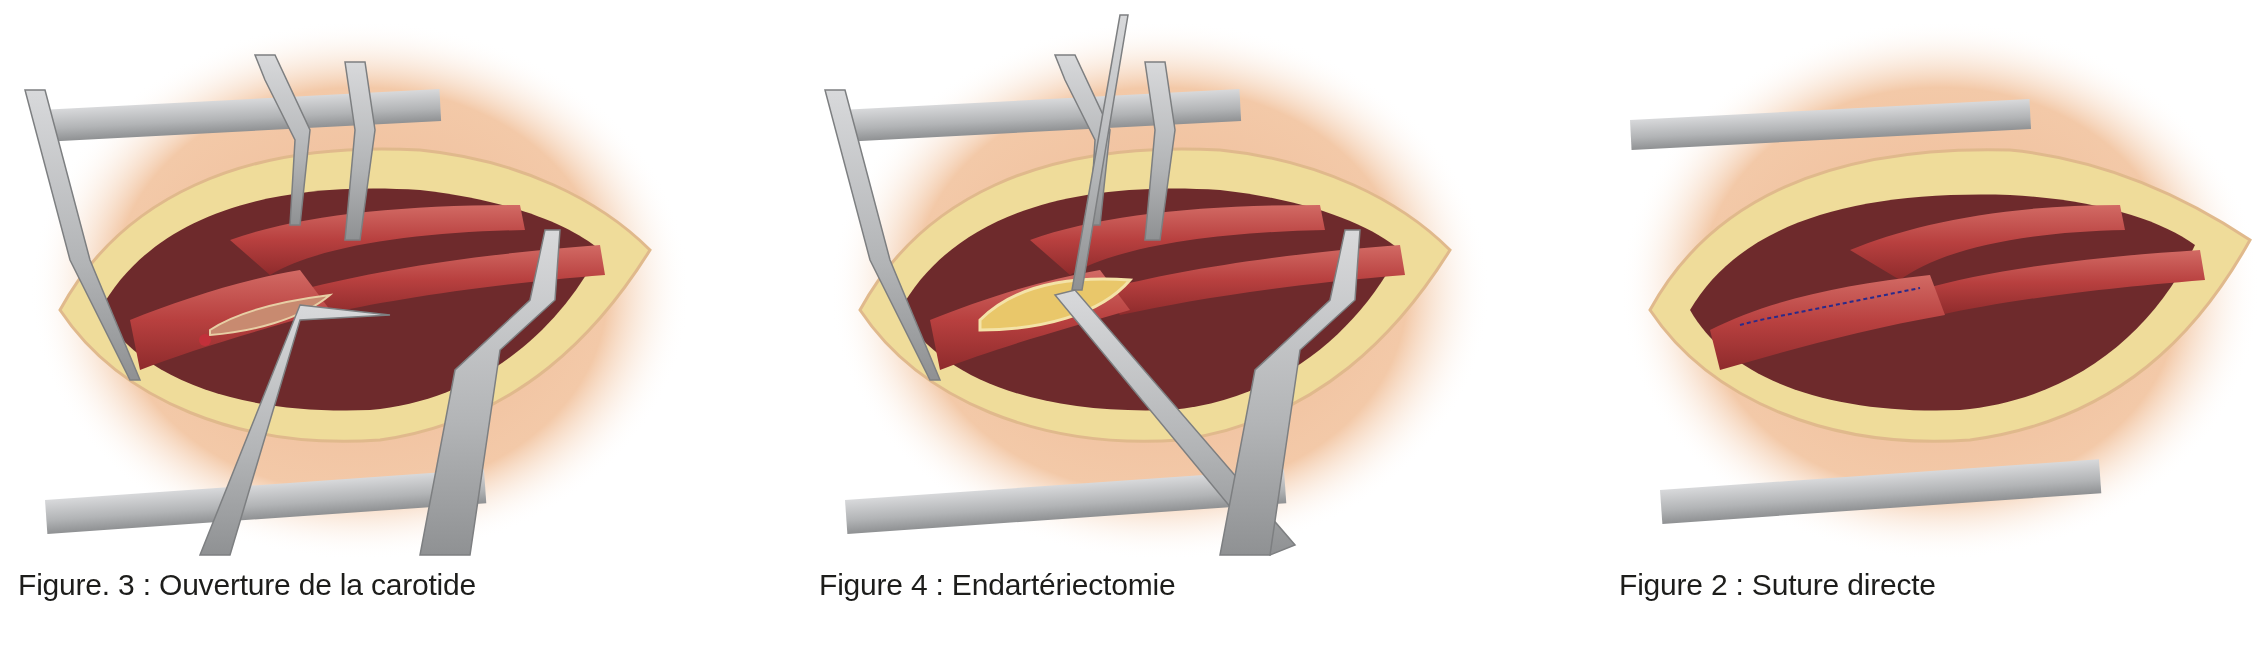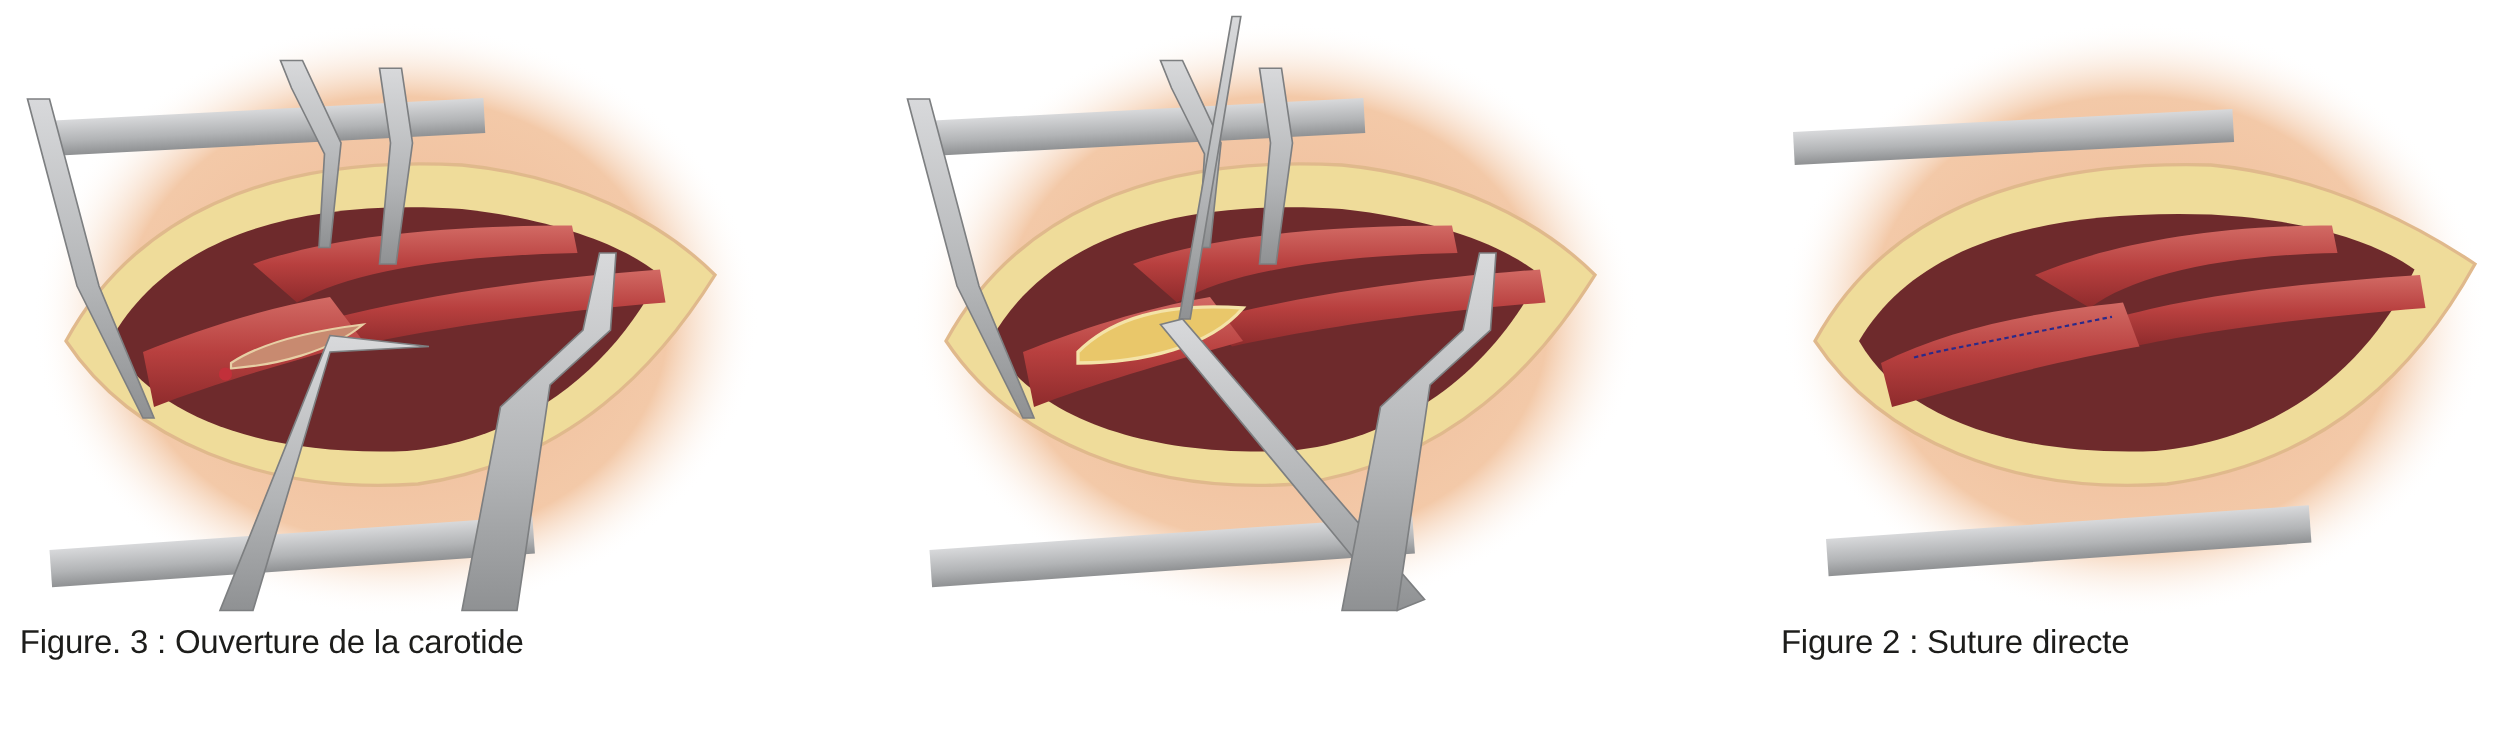--- a/index.html
+++ b/index.html
@@ -79,20 +79,21 @@
     <path d="M180,320 C210,290 260,275 330,280 C300,315 240,330 180,330 Z" fill="#e9c76a" stroke="#f4e3a8" stroke-width="3"></path>
     <rect x="40" y="110" width="400" height="32" fill="url(#steel4)" transform="rotate(-3 40 110)"></rect>
     <rect x="45" y="500" width="440" height="34" fill="url(#steel4)" transform="rotate(-4 45 500)"></rect>
     <path d="M255,55 L275,55 L310,130 L300,225 L290,225 L295,140 L265,80 Z" fill="url(#steel4)" stroke="#7d7f81" stroke-width="1.5"></path>
     <path d="M345,62 L365,62 L375,130 L360,240 L345,240 L355,130 Z" fill="url(#steel4)" stroke="#7d7f81" stroke-width="1.5"></path>
     <path d="M320,15 L328,15 L282,290 L272,290 Z" fill="url(#steel4)" stroke="#7d7f81" stroke-width="1.5"></path>
     <path d="M25,90 L45,90 L90,260 L140,380 L130,380 L70,260 Z" fill="url(#steel4)" stroke="#7d7f81" stroke-width="1.5"></path>
     <path d="M255,295 L275,290 L495,545 L470,555 Z" fill="url(#steel4)" stroke="#7d7f81" stroke-width="1.5"></path>
     <path d="M545,230 L560,230 L555,300 L500,350 L470,555 L420,555 L455,370 L530,300 Z" fill="url(#steel4)" stroke="#7d7f81" stroke-width="1.5"></path>
   </svg>
+  <div class="caption" style="left:19px;">Figure 4 : Endartériectomie</div>
 </div>
 
 <div class="figure" style="left:1600px;">
   <svg width="668" height="560" viewBox="0 0 668 560">
     <defs>
       <radialGradient id="skin5" cx="50%" cy="50%" r="50%">
         <stop offset="0%" stop-color="#eeb996"></stop>
         <stop offset="75%" stop-color="#f3c9a8"></stop>
         <stop offset="100%" stop-color="#ffffff" stop-opacity="0"></stop>
       </radialGradient>

